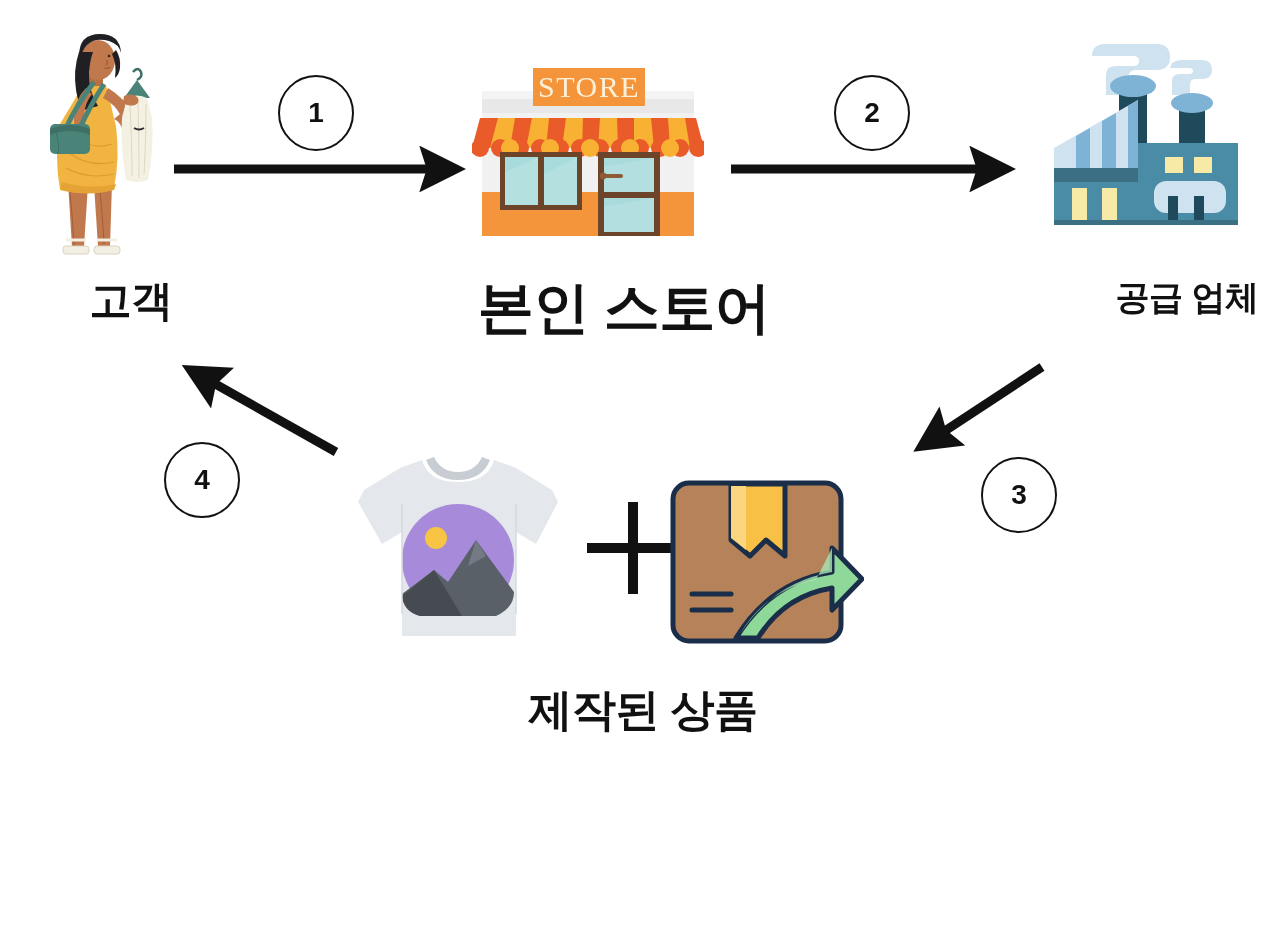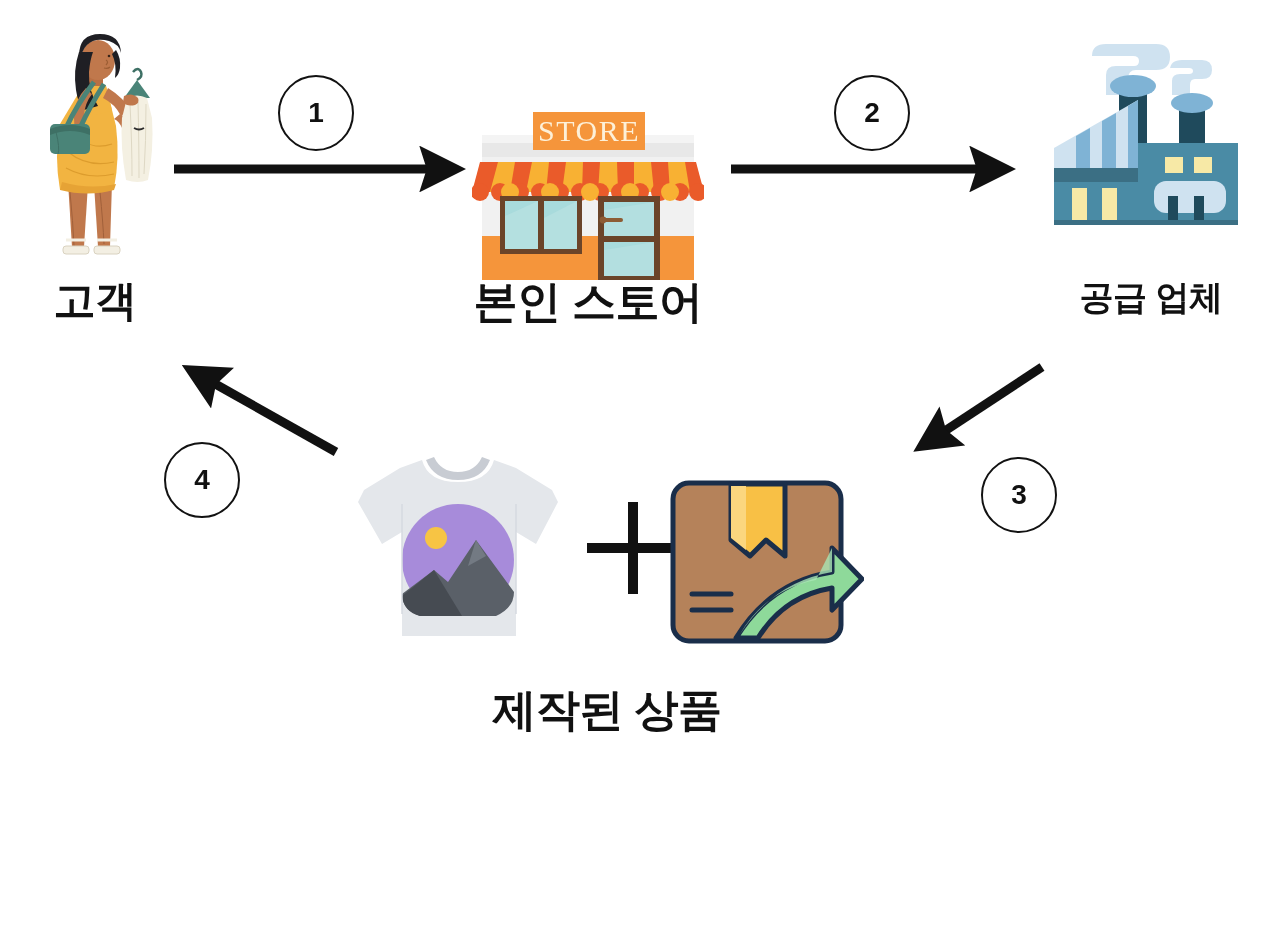--- a/index.html
+++ b/index.html
@@ -20,20 +20,21 @@
   }
   .node { position: absolute; }
   .node-label {
     position: absolute;
     font-weight: 700;
     color: #111111;
     white-space: nowrap;
     text-align: center;
     letter-spacing: -0.5px;
     line-height: 1;
+    padding-left: 36px;
   }
   .arrow-svg { position: absolute; overflow: visible; }
   .step-badge {
     position: absolute;
     border-radius: 50%;
     border: 2px solid #121212;
     background: #ffffff;
     display: flex;
     align-items: center;
     justify-content: center;
@@ -101,21 +102,21 @@
       <path d="M98 72 q2 40 2 72" stroke="#ded8c4" stroke-width="1" fill="none"></path>
       <path d="M106 70 q1 42 1 76" stroke="#ded8c4" stroke-width="1" fill="none"></path>
       <path d="M114 72 q0 38 -2 70" stroke="#ded8c4" stroke-width="1" fill="none"></path>
       <path d="M102 96 q5 3 10 0" stroke="#2b2b2b" stroke-width="1.8" fill="none"></path>
 
       <path d="M92 64 q8 -4 14 2 q2 5 -3 7 q-8 2 -12 -3 Z" fill="#c0784c"></path>
     </svg>
   </div>
   <div class="node-label" style="left:0px; top:280px; width:190px; font-size:42px;">고객</div>
 
-  <div class="node" style="left:472px; top:62px; width:232px; height:188px;margin-top:44px;">
+  <div class="node" style="left:472px; top:62px; width:232px; height:188px;">
     <svg width="232" height="188" viewBox="0 0 232 188">
 
       <rect x="10" y="36" width="212" height="138" fill="#f1f1f1"></rect>
 
       <rect x="10" y="130" width="212" height="44" fill="#f5953b"></rect>
 
       <rect x="10" y="29" width="212" height="22" fill="#e8e8e8"></rect>
       <rect x="10" y="29" width="212" height="8" fill="#f4f4f4"></rect>
 
       <rect x="61" y="6" width="112" height="38" fill="#f5953b"></rect>
@@ -166,21 +167,21 @@
         <rect x="126" y="90" width="62" height="84" fill="#6b4429"></rect>
         <rect x="132" y="96" width="50" height="34" fill="#a8dbdc"></rect>
         <rect x="132" y="136" width="50" height="34" fill="#a8dbdc"></rect>
         <path d="M132 130 L132 104 L182 96 L182 130 Z" fill="#bde3e4" opacity="0.5"></path>
         <path d="M132 170 L132 144 L182 136 L182 170 Z" fill="#bde3e4" opacity="0.5"></path>
         <rect x="129" y="112" width="22" height="4" rx="2" fill="#8d5c35"></rect>
         <circle cx="131" cy="114" r="3.4" fill="#8d5c35"></circle>
       </g>
     </svg>
   </div>
-  <div class="node-label" style="left:438px; top:280px; width:300px; font-size:44px;">본인 스토어</div>
+  <div class="node-label" style="left:438px; top:280px; width:300px; font-size:56px;">본인 스토어</div>
 
   <div class="node" style="left:1046px; top:40px; width:208px; height:218px;">
     <svg width="208" height="218" viewBox="0 0 208 218">
 
       <path d="M46 16 q0 -12 14 -12 l50 0 q14 0 14 13 q0 13 -14 13 l-20 0 q-8 0 -8 9 l0 16 l-22 0 l0 -20 q0 -9 10 -9 l18 0 q5 0 5 -5 q0 -5 -6 -5 l-41 0 Z" fill="#cfe2f0"></path>
       <path d="M124 30 q0 -10 12 -10 l20 0 q10 0 10 10 q0 9 -10 9 l-7 0 q-5 0 -5 6 l0 10 l-18 0 l0 -14 q0 -7 8 -7 l9 0 q4 0 4 -3 q0 -3 -4 -3 l-19 0 Z" fill="#cfe2f0"></path>
 
       <rect x="73" y="45" width="28" height="88" fill="#1f4a5c"></rect>
       <ellipse cx="87" cy="46" rx="23" ry="11" fill="#7fb3d5"></ellipse>
       <rect x="133" y="62" width="26" height="72" fill="#1f4a5c"></rect>

